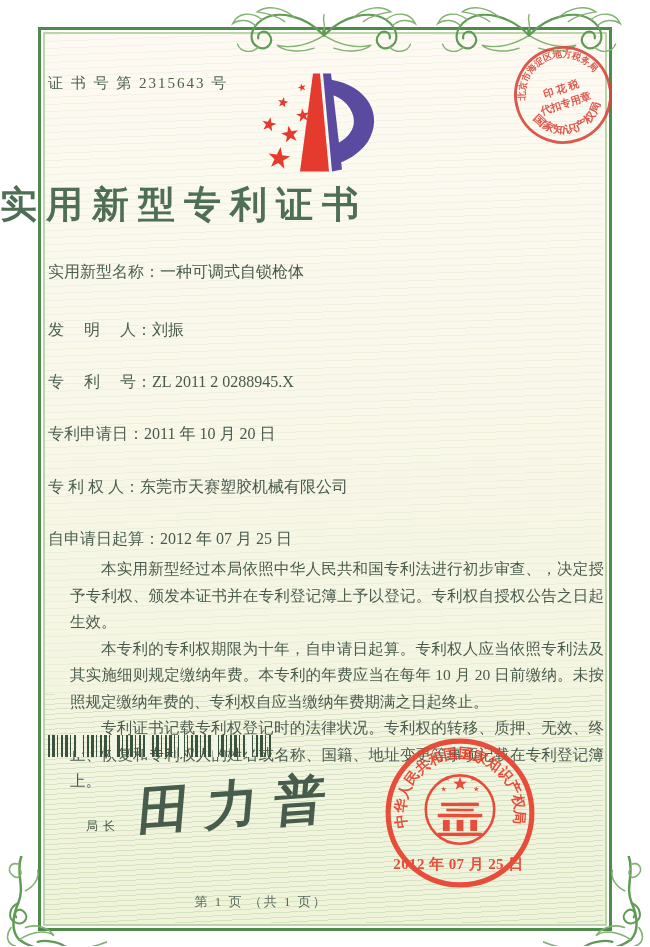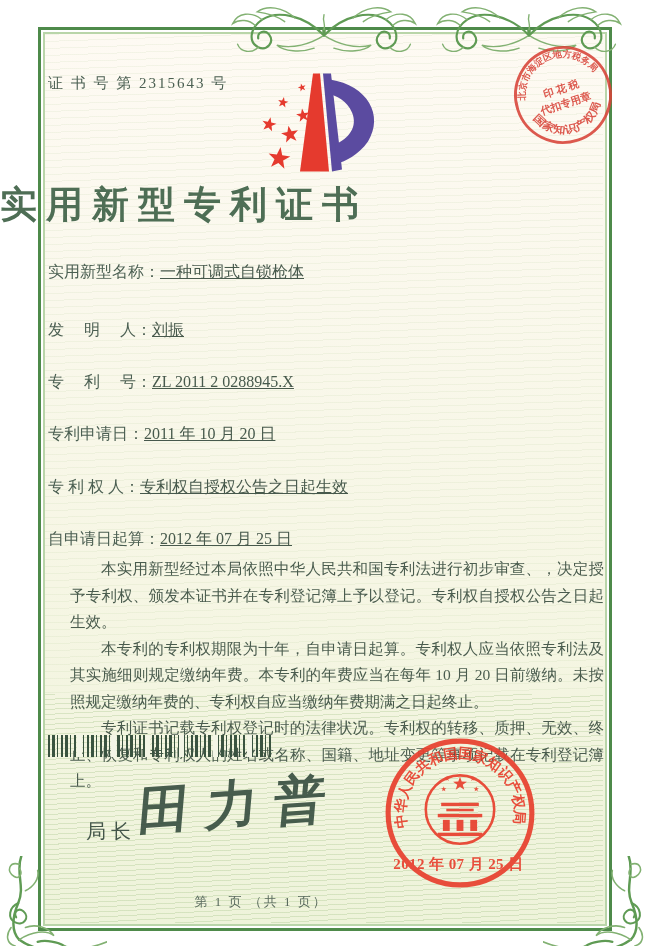--- a/index.html
+++ b/index.html
@@ -13,32 +13,32 @@
                background:linear-gradient(180deg,#fefaf3 0%,#faf8ec 30%,#f6f6e4 62%,#eef3da 100%);}
   .guilloche-soft{position:absolute;left:45px;top:34px;width:558px;height:660px;
                background:repeating-linear-gradient(178deg,rgba(150,185,120,0.10) 0 1px,transparent 1px 7px);}
   .guilloche-strong{position:absolute;left:45px;top:694px;width:558px;height:229px;
                background:repeating-linear-gradient(177deg,rgba(140,180,110,0.26) 0 1px,transparent 1px 5px);}
   
   .cert-number{position:absolute;left:48px;top:74px;font-size:15px;letter-spacing:2px;color:#4b5f52;font-family:Liberation Serif, serif;}
   .cert-title{position:absolute;left:0;top:180px;width:544px;text-align:left;
               font-size:37px;font-weight:bold;letter-spacing:9px;color:#4e6e55;}
   .field{position:absolute;left:48px;width:540px;font-size:16px;color:#4b5f52;white-space:nowrap;}
-  .field .val{color:#47594c;text-decoration:underline;}
+  .field .val{color:#47594c;}
   .f0{top:262px}.f1{top:320px}.f2{top:372px}.f3{top:424px}.f4{top:477px}.f5{top:529px}
   .paragraphs{position:absolute;left:46px;top:556px;width:558px;font-size:15.5px;
               line-height:26.5px;text-align:justify;color:#4a5c4e;}
   .paragraphs p{margin:0;text-indent:2em;padding-left:24px;}
   
   .barcode{position:absolute;left:48px;top:735px;width:224px;height:22px;
     background:
       repeating-linear-gradient(90deg,transparent 0 29px,#f3f5e6 29px 34px),
       repeating-linear-gradient(90deg,#3a5340 0 2px,transparent 2px 4px,#3a5340 4px 7px,transparent 7px 9px,#3a5340 9px 10px,transparent 10px 13px);}
   
-  .director-label{position:absolute;left:86px;top:818px;font-size:20px;letter-spacing:5px;color:#44564a;font-family:Liberation Serif, serif;}
+  .director-label{position:absolute;left:86px;top:818px;font-size:12px;letter-spacing:5px;color:#44564a;font-family:Liberation Serif, serif;}
   .director-signature{position:absolute;left:138px;top:770px;font-size:52px;font-weight:bold;
       color:#31493b;letter-spacing:16px;transform:rotate(-4deg) skewX(-9deg);opacity:.88;
       font-family:"Liberation Serif","DejaVu Serif",serif;}
   
   .footer{position:absolute;left:0;top:893px;width:522px;text-align:center;
           font-size:13px;letter-spacing:2px;color:#5a6b5e;}
   
   .logo{position:absolute;left:250px;top:70px;width:150px;height:106px;}
   
   .tax-stamp{position:absolute;left:506px;top:38px;width:114px;height:114px;
@@ -142,21 +142,21 @@
   <div class="field f1">
     <span>发　 明　 人：</span><span class="val">刘振</span>
   </div>
   <div class="field f2">
     <span>专　 利　 号：</span><span class="val">ZL 2011 2 0288945.X</span>
   </div>
   <div class="field f3">
     <span>专利申请日：</span><span class="val">2011 年 10 月 20 日</span>
   </div>
   <div class="field f4">
-    <span>专 利 权 人：</span><span class="val">专利权自授权公告之日起生效</span>
+    <span>专 利 权 人：</span><span class="val">东莞市天赛塑胶机械有限公司</span>
   </div>
   <div class="field f5">
     <span>自申请日起算：</span><span class="val">2012 年 07 月 25 日</span>
   </div>
 
   <div class="paragraphs">
     <p>本实用新型经过本局依照中华人民共和国专利法进行初步审查、，决定授予专利权、颁发本证书并在专利登记簿上予以登记。专利权自授权公告之日起生效。</p>
     <p>本专利的专利权期限为十年，自申请日起算。专利权人应当依照专利法及其实施细则规定缴纳年费。本专利的年费应当在每年 10 月 20 日前缴纳。未按照规定缴纳年费的、专利权自应当缴纳年费期满之日起终止。</p>
     <p>专利证书记载专利权登记时的法律状况。专利权的转移、质押、无效、终止、恢复和专利权人的姓名或名称、国籍、地址变更等事项记载在专利登记簿上。</p>
   </div>

